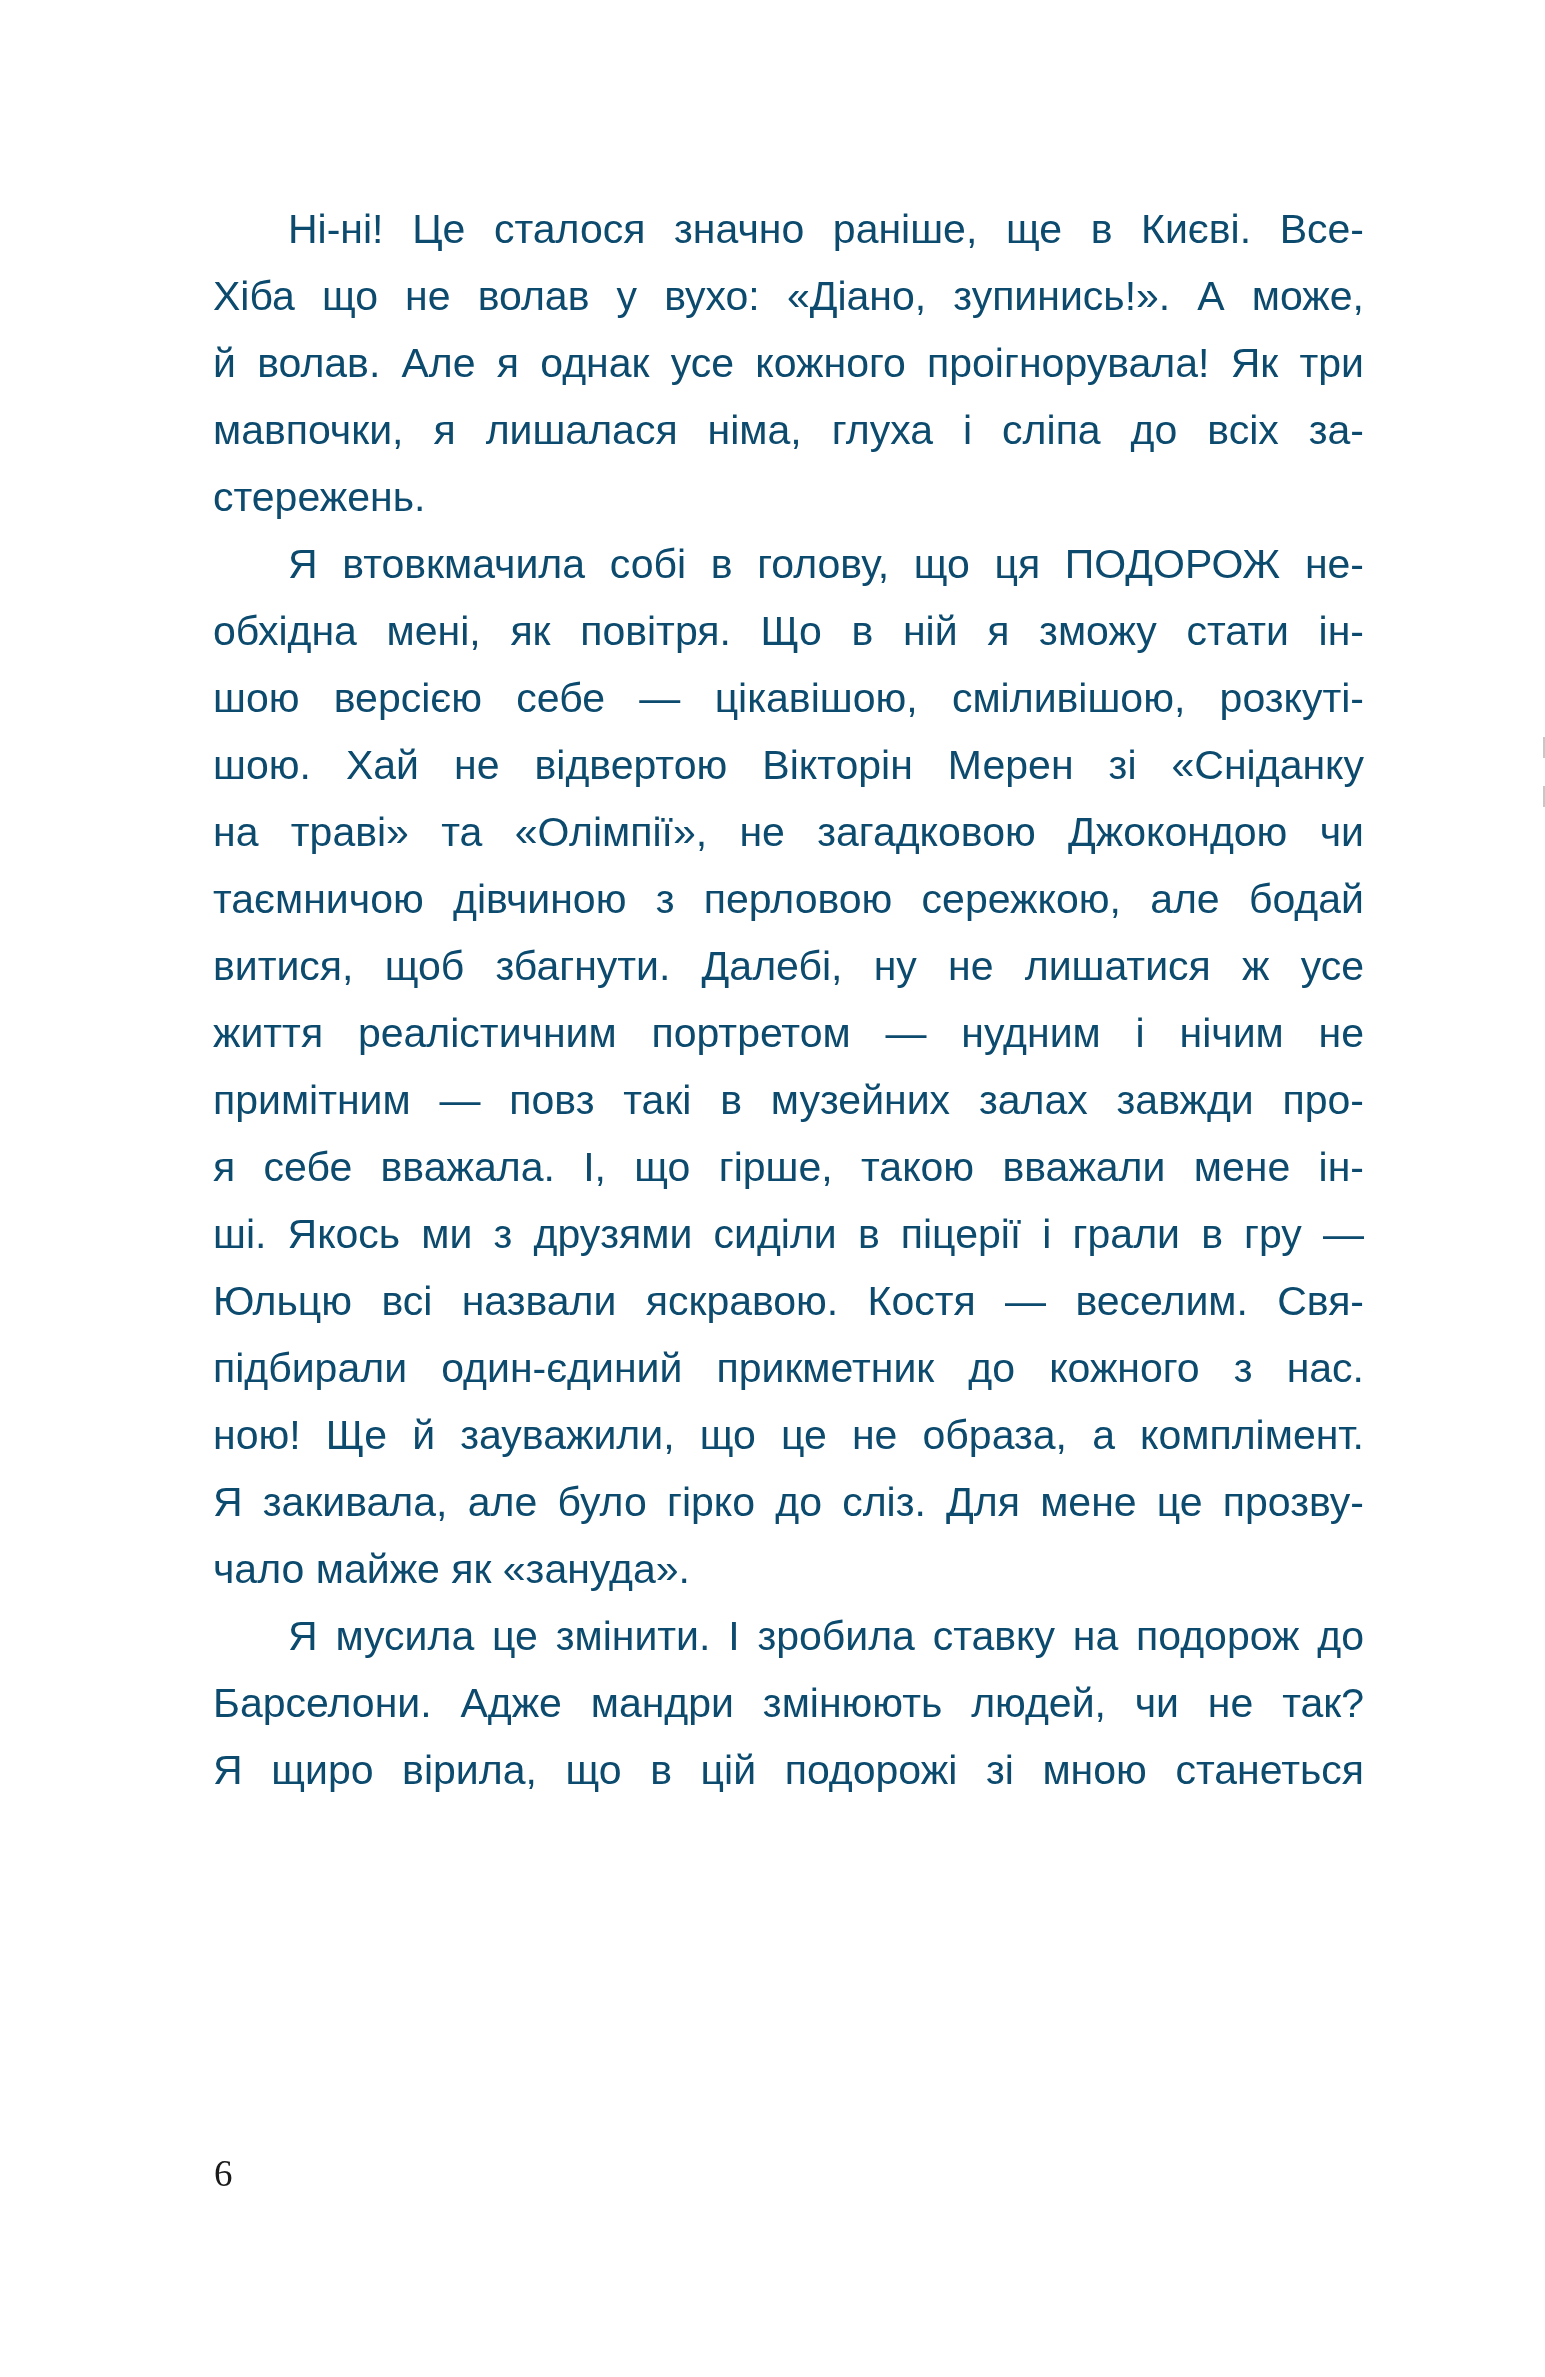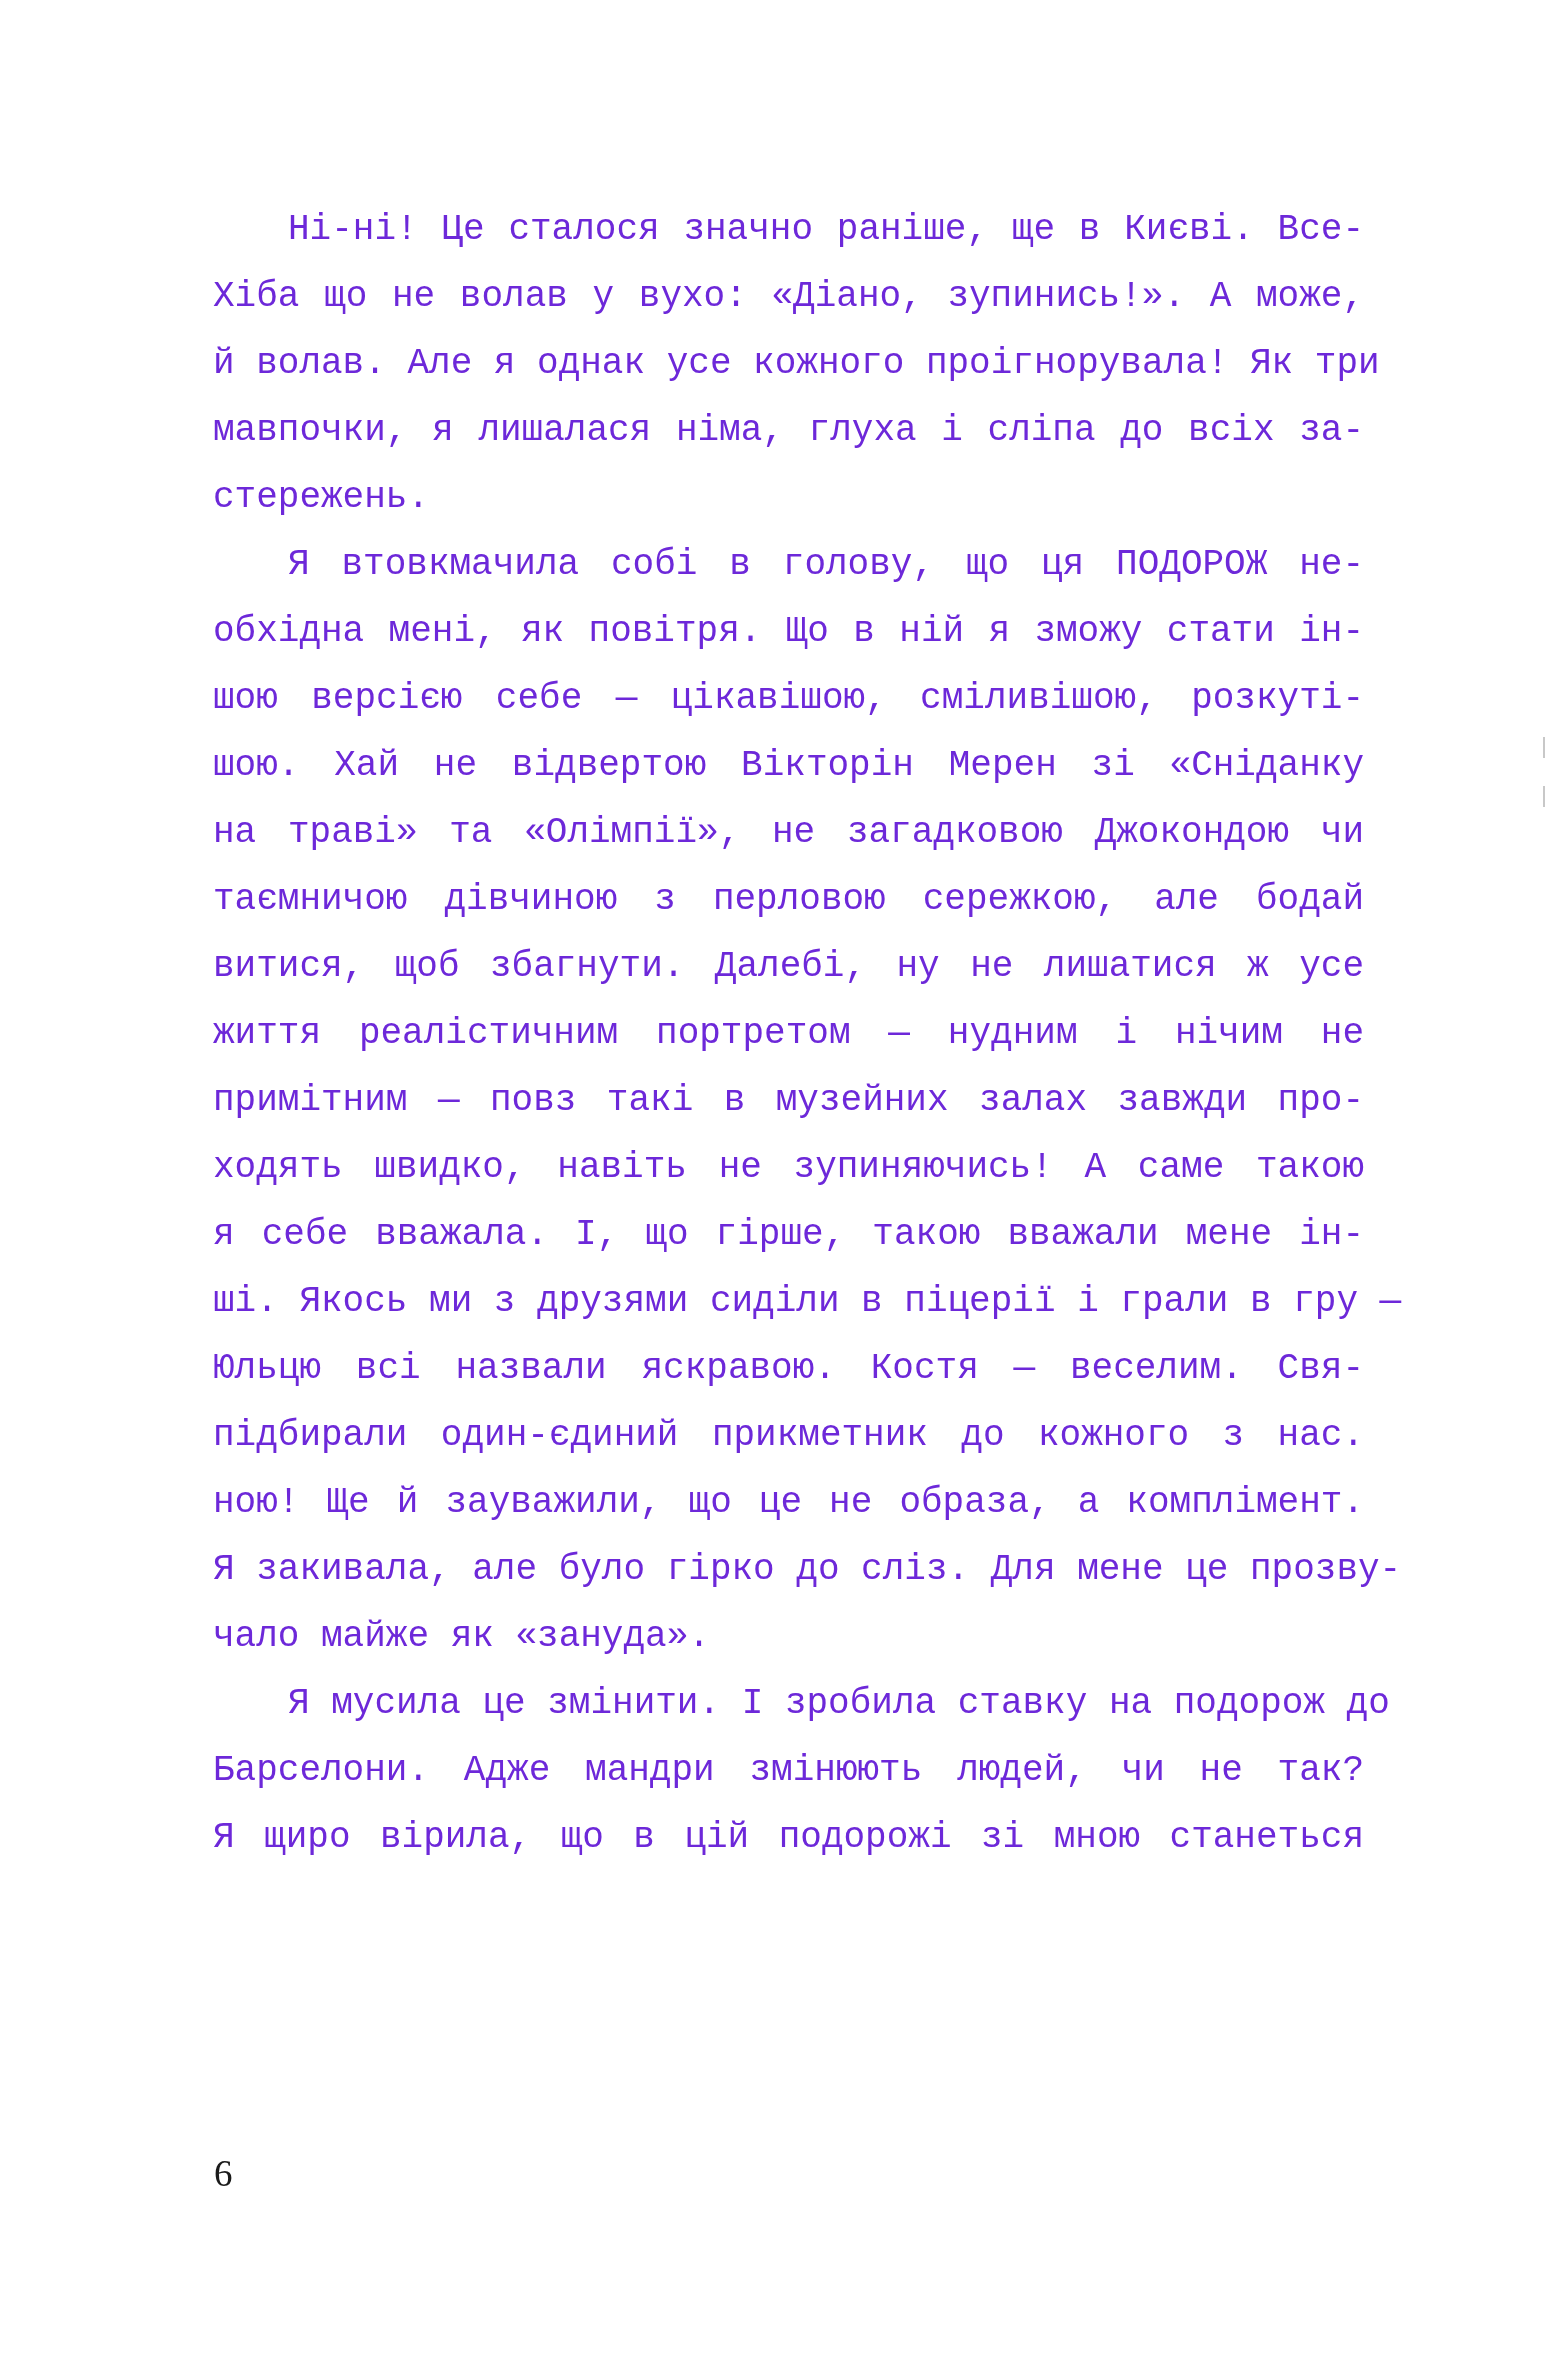--- a/index.html
+++ b/index.html
@@ -18,24 +18,24 @@
     left: 0; top: 0;
     width: 1546px;
     height: 2377px;
     background: #ffffff;
   }
   .text-column {
     position: absolute;
     left: 213px;
     top: 196px;
     width: 1151px;
-    font-family: Liberation Mono, monospace;
-    font-size: 36px;
+    font-family: Liberation Sans, sans-serif;
+    font-size: 41px;
     line-height: 67px;
-    color: #6d28d9;
+    color: #0c4a6e;
   }
   .line {
     display: block;
     height: 67px;
     white-space: nowrap;
     text-align: justify;
     text-align-last: justify;
     overflow: visible;
   }
   .line.last {
@@ -78,21 +78,20 @@
     <div class="paragraph">
       <span class="line indent">Я втовкмачила собі в голову, що ця ПОДОРОЖ не-</span>
       <span class="line">обхідна мені, як повітря. Що в ній я зможу стати ін-</span>
       <span class="line">шою версією себе — цікавішою, сміливішою, розкуті-</span>
       <span class="line">шою. Хай не відвертою Вікторін Мерен зі «Сніданку</span>
       <span class="line">на траві» та «Олімпії», не загадковою Джокондою чи</span>
       <span class="line">таємничою дівчиною з перловою сережкою, але бодай</span>
       <span class="line">витися, щоб збагнути. Далебі, ну не лишатися ж усе</span>
       <span class="line">життя реалістичним портретом — нудним і нічим не</span>
       <span class="line">примітним — повз такі в музейних залах завжди про-</span>
-      <span class="line">ходять швидко, навіть не зупиняючись! А саме такою</span>
       <span class="line">я себе вважала. І, що гірше, такою вважали мене ін-</span>
       <span class="line">ші. Якось ми з друзями сиділи в піцерії і грали в гру —</span>
       <span class="line">Юльцю всі назвали яскравою. Костя — веселим. Свя-</span>
       <span class="line">підбирали один-єдиний прикметник до кожного з нас.</span>
       <span class="line">ною! Ще й зауважили, що це не образа, а комплімент.</span>
       <span class="line">Я закивала, але було гірко до сліз. Для мене це прозву-</span>
       <span class="line last">чало майже як «зануда».</span>
     </div>
 
     <div class="paragraph">

